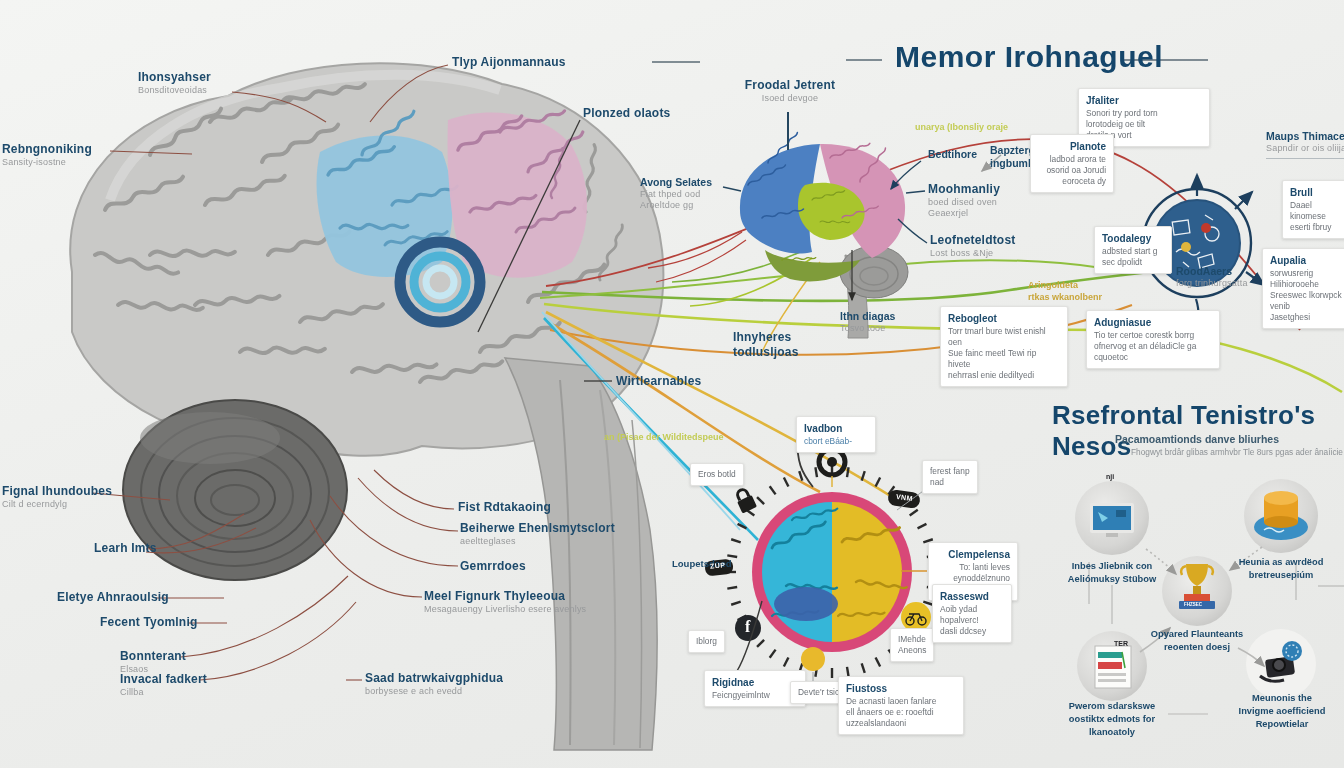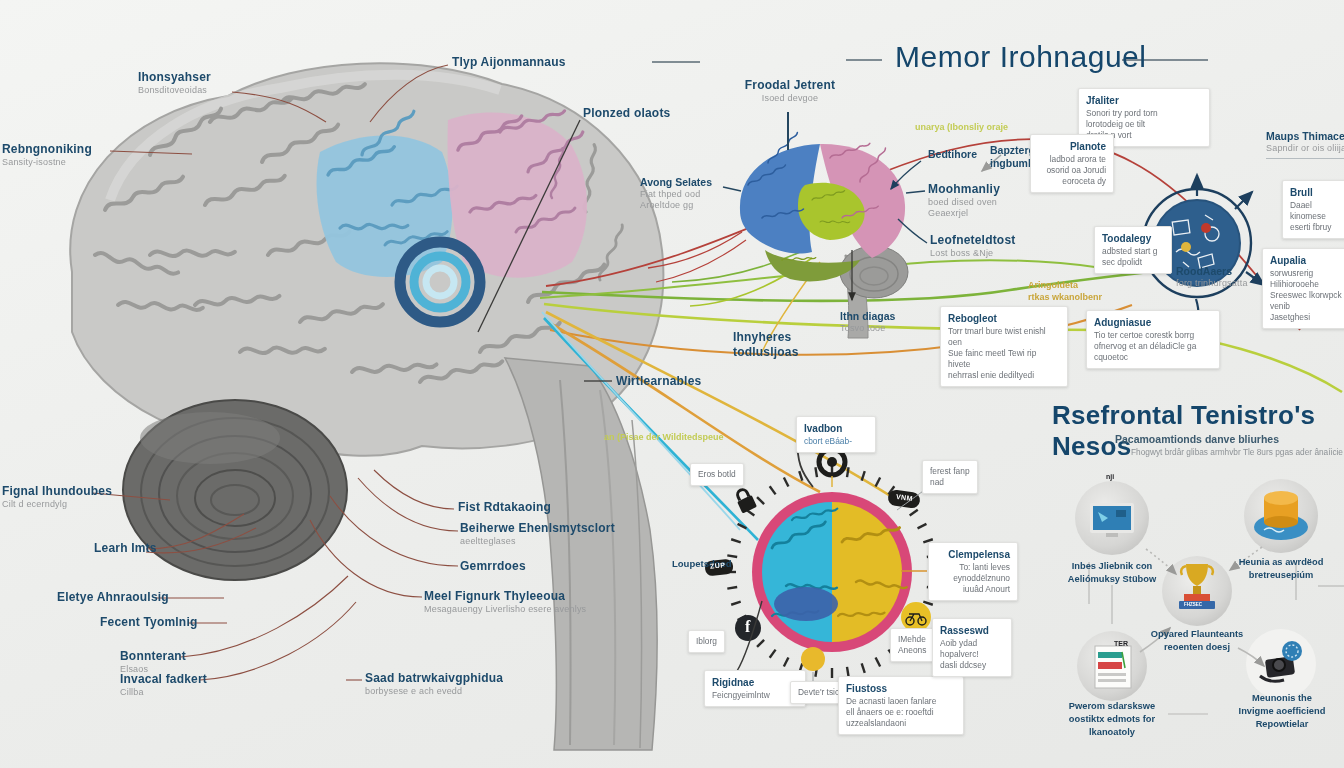--- a/index.html
+++ b/index.html
@@ -11,21 +11,21 @@
   .lt{font-weight:bold;font-size:12px;color:#1d4a6b;letter-spacing:.2px;}
   .lt-sm{font-weight:bold;font-size:10.5px;color:#1d4a6b;}
   .ls{font-size:9px;color:#97999b;font-weight:normal;letter-spacing:.2px;}
   .center{text-align:center;}
   .box{position:absolute;background:#ffffff;border:1px solid #e1e1df;border-radius:2px;
        box-shadow:0 1px 3px rgba(60,60,60,.18);padding:5px 7px;line-height:1.3;}
   .bt{font-weight:bold;font-size:10px;color:#1d4a6b;margin-bottom:1px;}
   .bl{font-size:8.4px;color:#6d7278;}
   .ylw{color:#c3cc55;font-weight:bold;font-size:9px;}
   .org{color:#c9a63b;font-weight:bold;font-size:9px;line-height:1.3;}
-  .h-title{position:absolute;font-size:30px;font-weight:normal;color:#15466b;letter-spacing:.5px;}
+  .h-title{position:absolute;font-size:30px;font-weight:bold;color:#15466b;letter-spacing:.5px;}
   .h2-title{position:absolute;font-size:26px;font-weight:bold;color:#15466b;letter-spacing:.3px;}
   .p-sub1{position:absolute;font-size:10.5px;font-weight:bold;color:#3c5a6e;text-align:center;}
   .p-sub2{position:absolute;font-size:8.3px;color:#8d9296;text-align:center;}
   .icon-label{position:absolute;font-weight:bold;font-size:9.3px;color:#1d4a6b;
               text-align:center;line-height:1.4;width:140px;}
   .icon-tag{position:absolute;font-size:7px;font-weight:bold;color:#26262a;}
   .blob-txt{position:absolute;color:#fff;font-weight:bold;font-size:7px;letter-spacing:.5px;}
   .fbf{position:absolute;color:#fff;font-weight:bold;font-size:16px;font-family:"Liberation Serif",serif;}
 </style>
 </head>
@@ -549,21 +549,21 @@
   <div class="box" style="left:838px;top:676px;width:110px;">
     <div class="bt">Fiustoss</div>
     <div class="bl">De acnasti laoen fanlare</div>
     <div class="bl">ell ånaers oe e: rooeftdi</div>
     <div class="bl">uzzealslandaoni</div>
   </div>
   <div class="box" style="left:890px;top:628px;">
     <div class="bl">IMehde</div>
     <div class="bl">Aneons</div>
   </div>
-  <div class="box" style="left:932px;top:618px;width:64px;">
+  <div class="box" style="left:932px;top:584px;width:64px;">
     <div class="bt">Rasseswd</div>
     <div class="bl">Aoib ydad</div>
     <div class="bl">hopalverc!</div>
     <div class="bl">dasli ddcsey</div>
   </div>
   <div class="lbl ylw" style="left:604px;top:432px;">an (Pisae der Wilditedspeue</div>
   <div class="blob-txt" style="left:896px;top:494px;transform:rotate(8deg);">VNM</div>
   <div class="blob-txt" style="left:710px;top:562px;transform:rotate(-6deg);">ZUP</div>
   <div class="fbf" style="left:745px;top:618px;">f</div>
 

